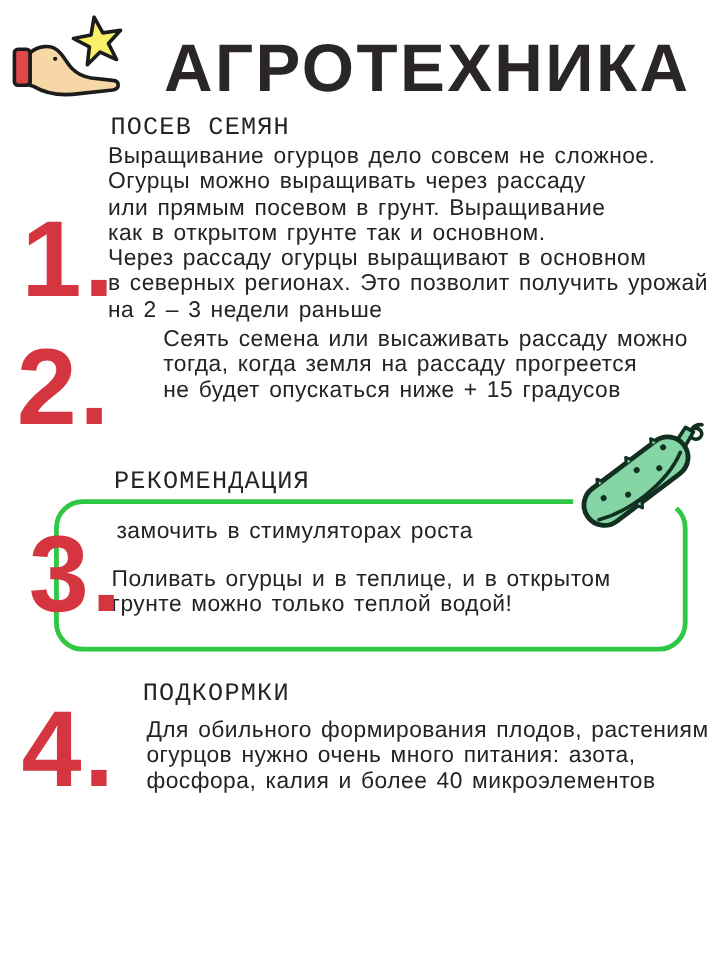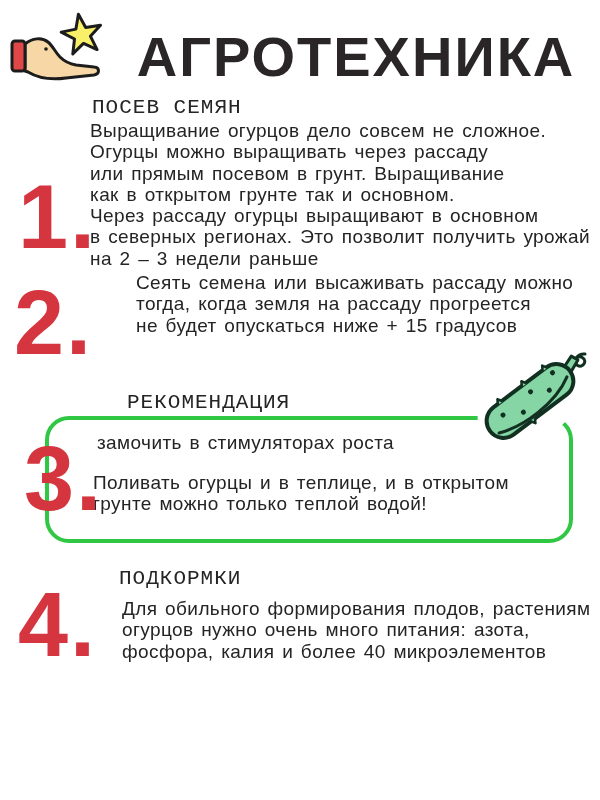--- a/index.html
+++ b/index.html
@@ -37,21 +37,21 @@
     color:var(--accent-red);letter-spacing:2px;white-space:nowrap;
   }
 
   .heading-posev{left:92px;top:96px;}
   .para-sowing{left:90px;top:120px;}
   .num-1{left:18px;top:172px;}
 
   .num-2{left:14px;top:278px;}
   .para-timing{left:96px;top:272px;margin-left:40px;}
 
-  .heading-rek{left:95px;top:391px;margin-left:32px;}
+  .heading-rek{left:95px;top:391px;}
   .recommendation-box{
     position:absolute;left:45px;top:416px;width:520px;height:119px;
     border:4px solid var(--box-green);border-radius:24px;background:transparent;
   }
   .num-3{left:24px;top:434px;z-index:3;}
   .para-tip1{left:97px;top:432px;z-index:2;}
   .para-tip2{left:93px;top:472px;z-index:2;}
   .cucumber{position:absolute;left:470px;top:328px;width:125px;height:130px;z-index:2;}
 
   .heading-pod{left:95px;top:567px;margin-left:24px;}

